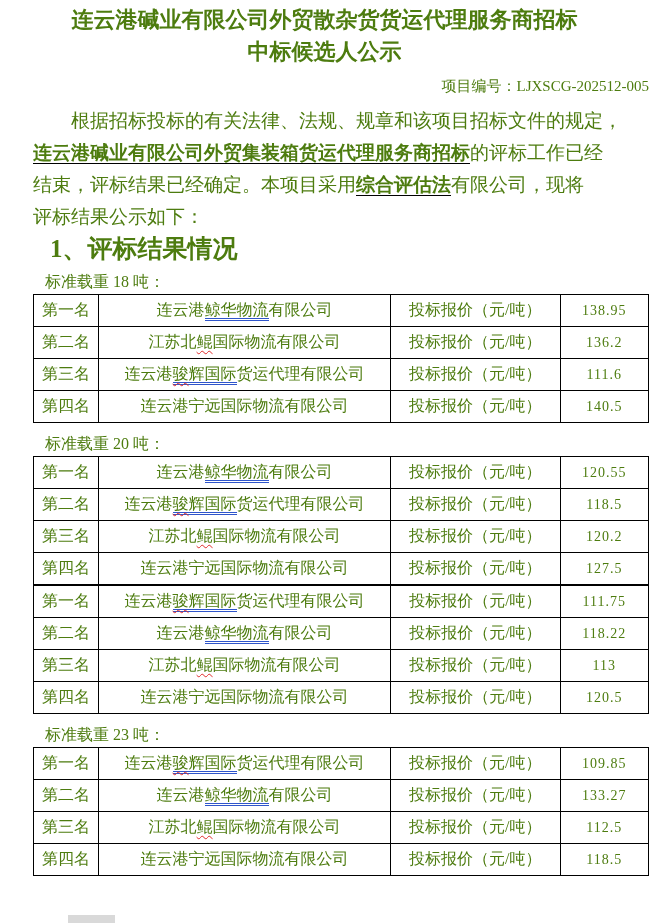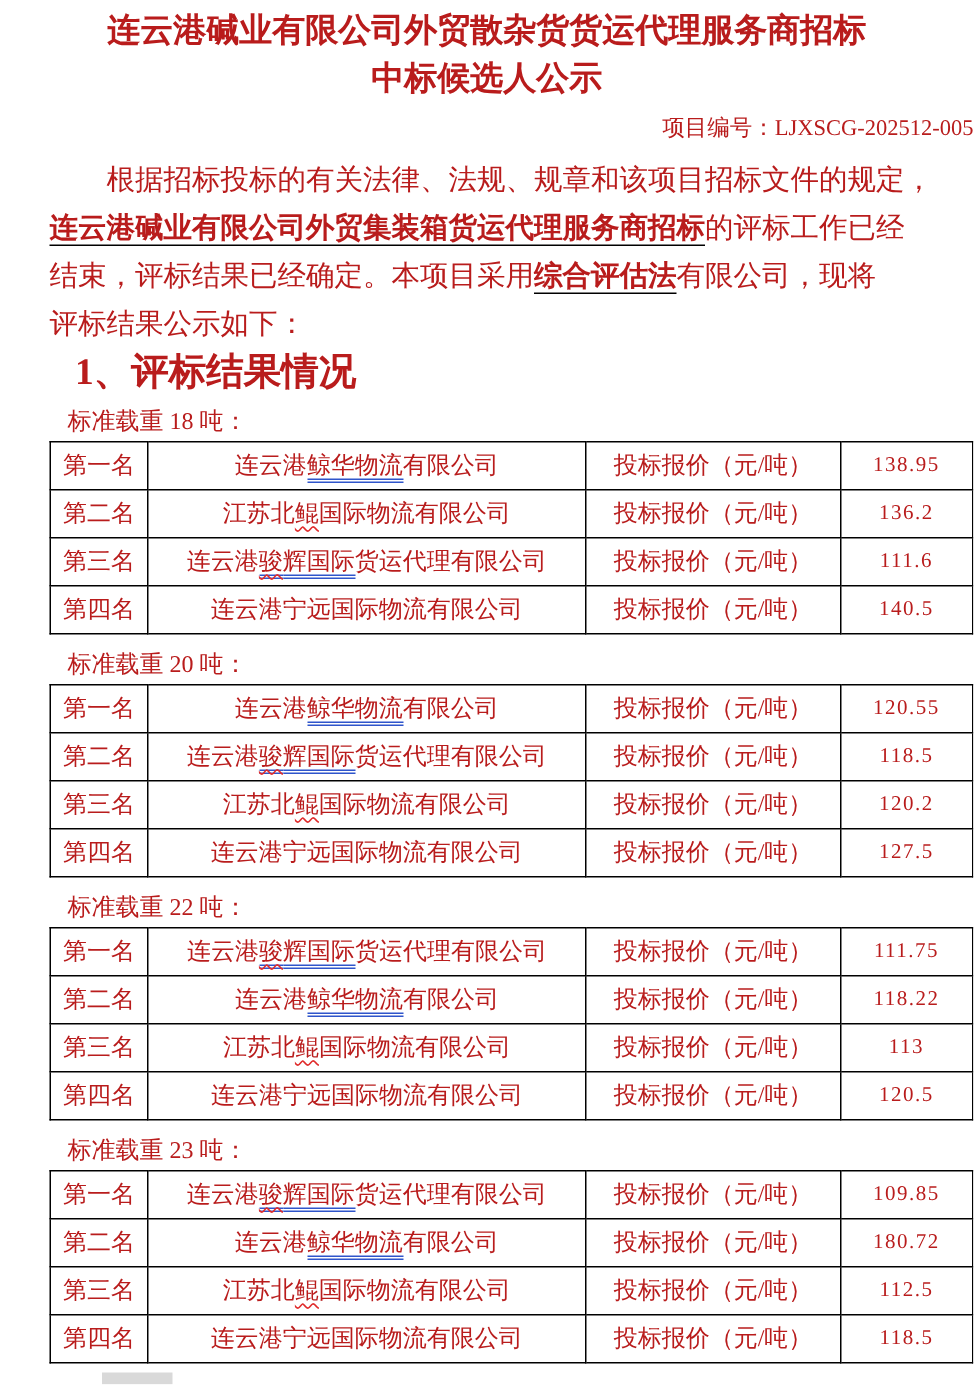--- a/index.html
+++ b/index.html
@@ -1,18 +1,18 @@
 <!DOCTYPE html>
 <html><head>
 <meta charset="utf-8">
 <style>
   html,body{margin:0;padding:0;background:#fff;}
   .page{
     position:relative;width:649px;height:923px;overflow:hidden;
-    background:#fff;color:#b91c1c;
+    background:#fff;color:#4d7c0f;
     font-family:"Liberation Serif","DejaVu Serif",serif;
     box-sizing:border-box;padding-top:4px;
   }
   .title{ text-align:center;font-weight:bold;font-size:22px;line-height:32px; }
   .title2{ }
   .proj{ text-align:right;font-size:15px;line-height:24px;margin-top:6px; }
   .para{ margin:7px 14px 0 33px;font-size:19px;line-height:32px; }
   .para .indent{ text-indent:38px; }
   .b-u{ font-weight:bold;border-bottom:1.5px solid #000; }
   .heading{ margin:4px 0 0 50px;font-size:25px;font-weight:bold;line-height:24px; }
@@ -107,21 +107,20 @@
             <td class="c-rank">第四名</td>
             <td class="c-company"><span>连云港宁远国际物流有限公司</span></td>
             <td class="c-label">投标报价（元/吨）</td>
             <td class="c-price">127.5</td>
           </tr>
         </tbody>
       </table>
   </div>
 
   <div>
-    <div class="tbl-caption">标准载重 22 吨：</div>
     <table>
         <tbody>
           <tr>
             <td class="c-rank">第一名</td>
             <td class="c-company"><span>连云港</span><span class="u-rw u-bd">骏</span><span class="u-bd">辉国际</span><span>货运代理有限公司</span></td>
             <td class="c-label">投标报价（元/吨）</td>
             <td class="c-price">111.75</td>
           </tr>
           <tr>
             <td class="c-rank">第二名</td>
@@ -152,21 +151,21 @@
           <tr>
             <td class="c-rank">第一名</td>
             <td class="c-company"><span>连云港</span><span class="u-rw u-bd">骏</span><span class="u-bd">辉国际</span><span>货运代理有限公司</span></td>
             <td class="c-label">投标报价（元/吨）</td>
             <td class="c-price">109.85</td>
           </tr>
           <tr>
             <td class="c-rank">第二名</td>
             <td class="c-company"><span>连云港</span><span class="u-bd">鲸华物流</span><span>有限公司</span></td>
             <td class="c-label">投标报价（元/吨）</td>
-            <td class="c-price">180.72</td>
+            <td class="c-price">133.27</td>
           </tr>
           <tr>
             <td class="c-rank">第三名</td>
             <td class="c-company"><span>江苏北</span><span class="u-rw">鲲</span><span>国际物流有限公司</span></td>
             <td class="c-label">投标报价（元/吨）</td>
             <td class="c-price">112.5</td>
           </tr>
           <tr>
             <td class="c-rank">第四名</td>
             <td class="c-company"><span>连云港宁远国际物流有限公司</span></td>

